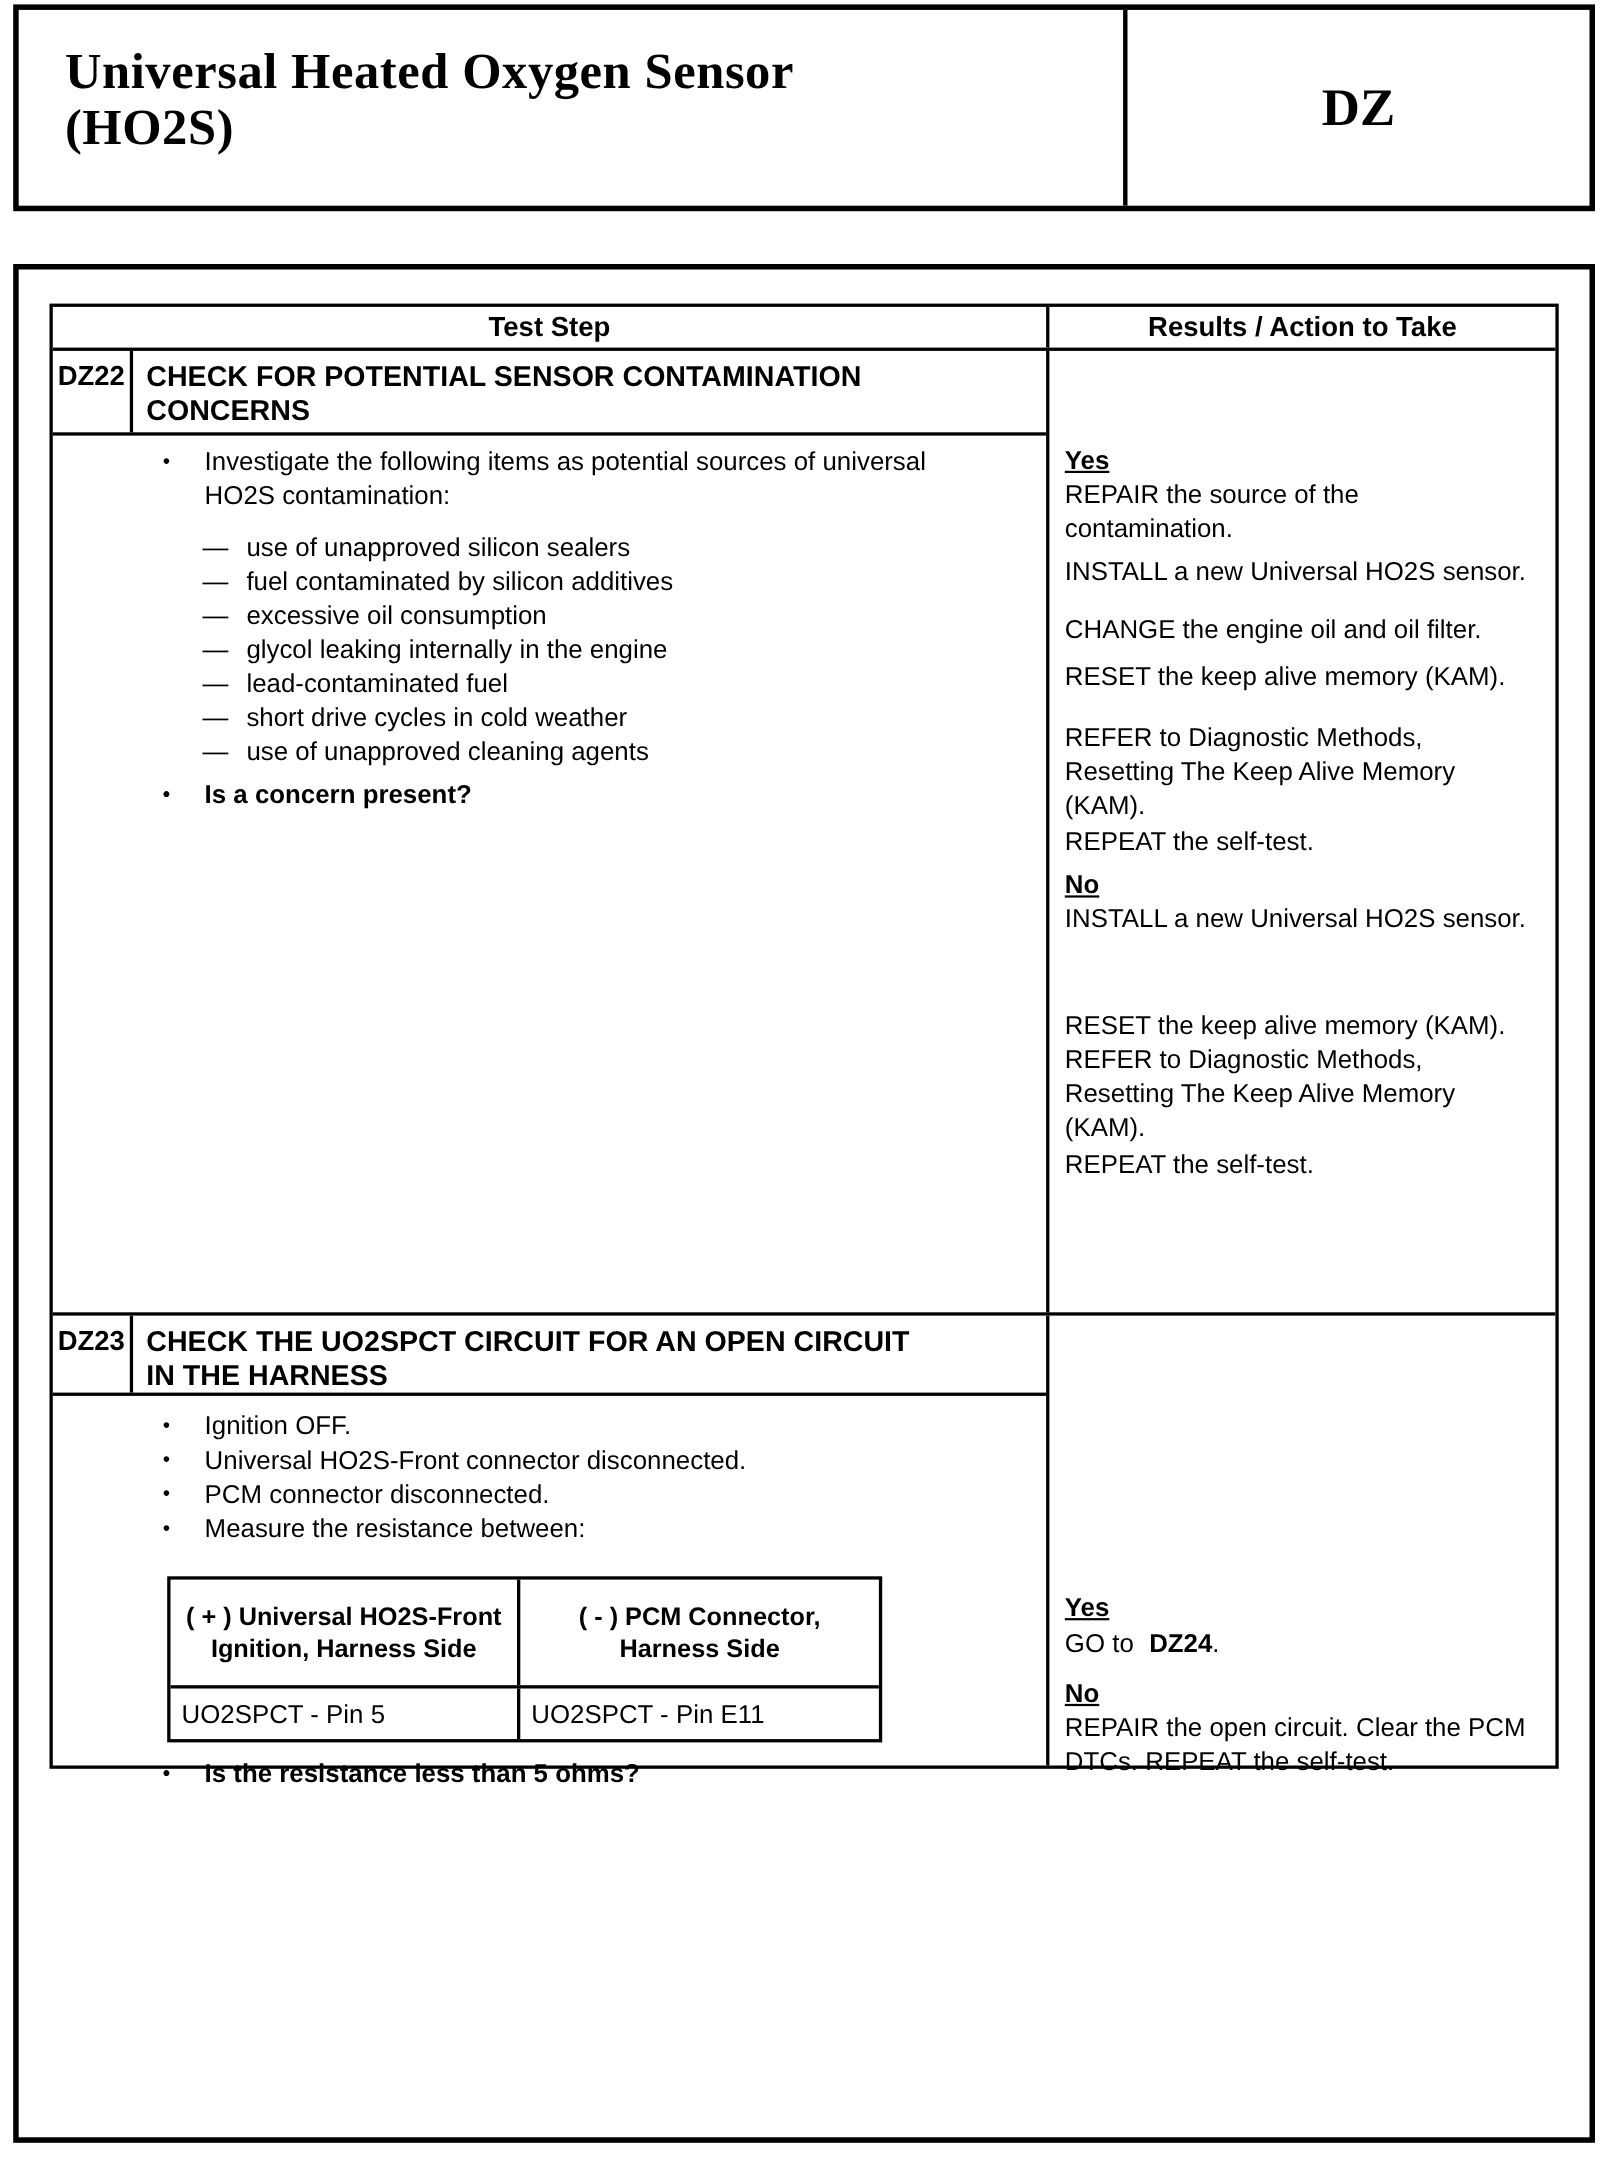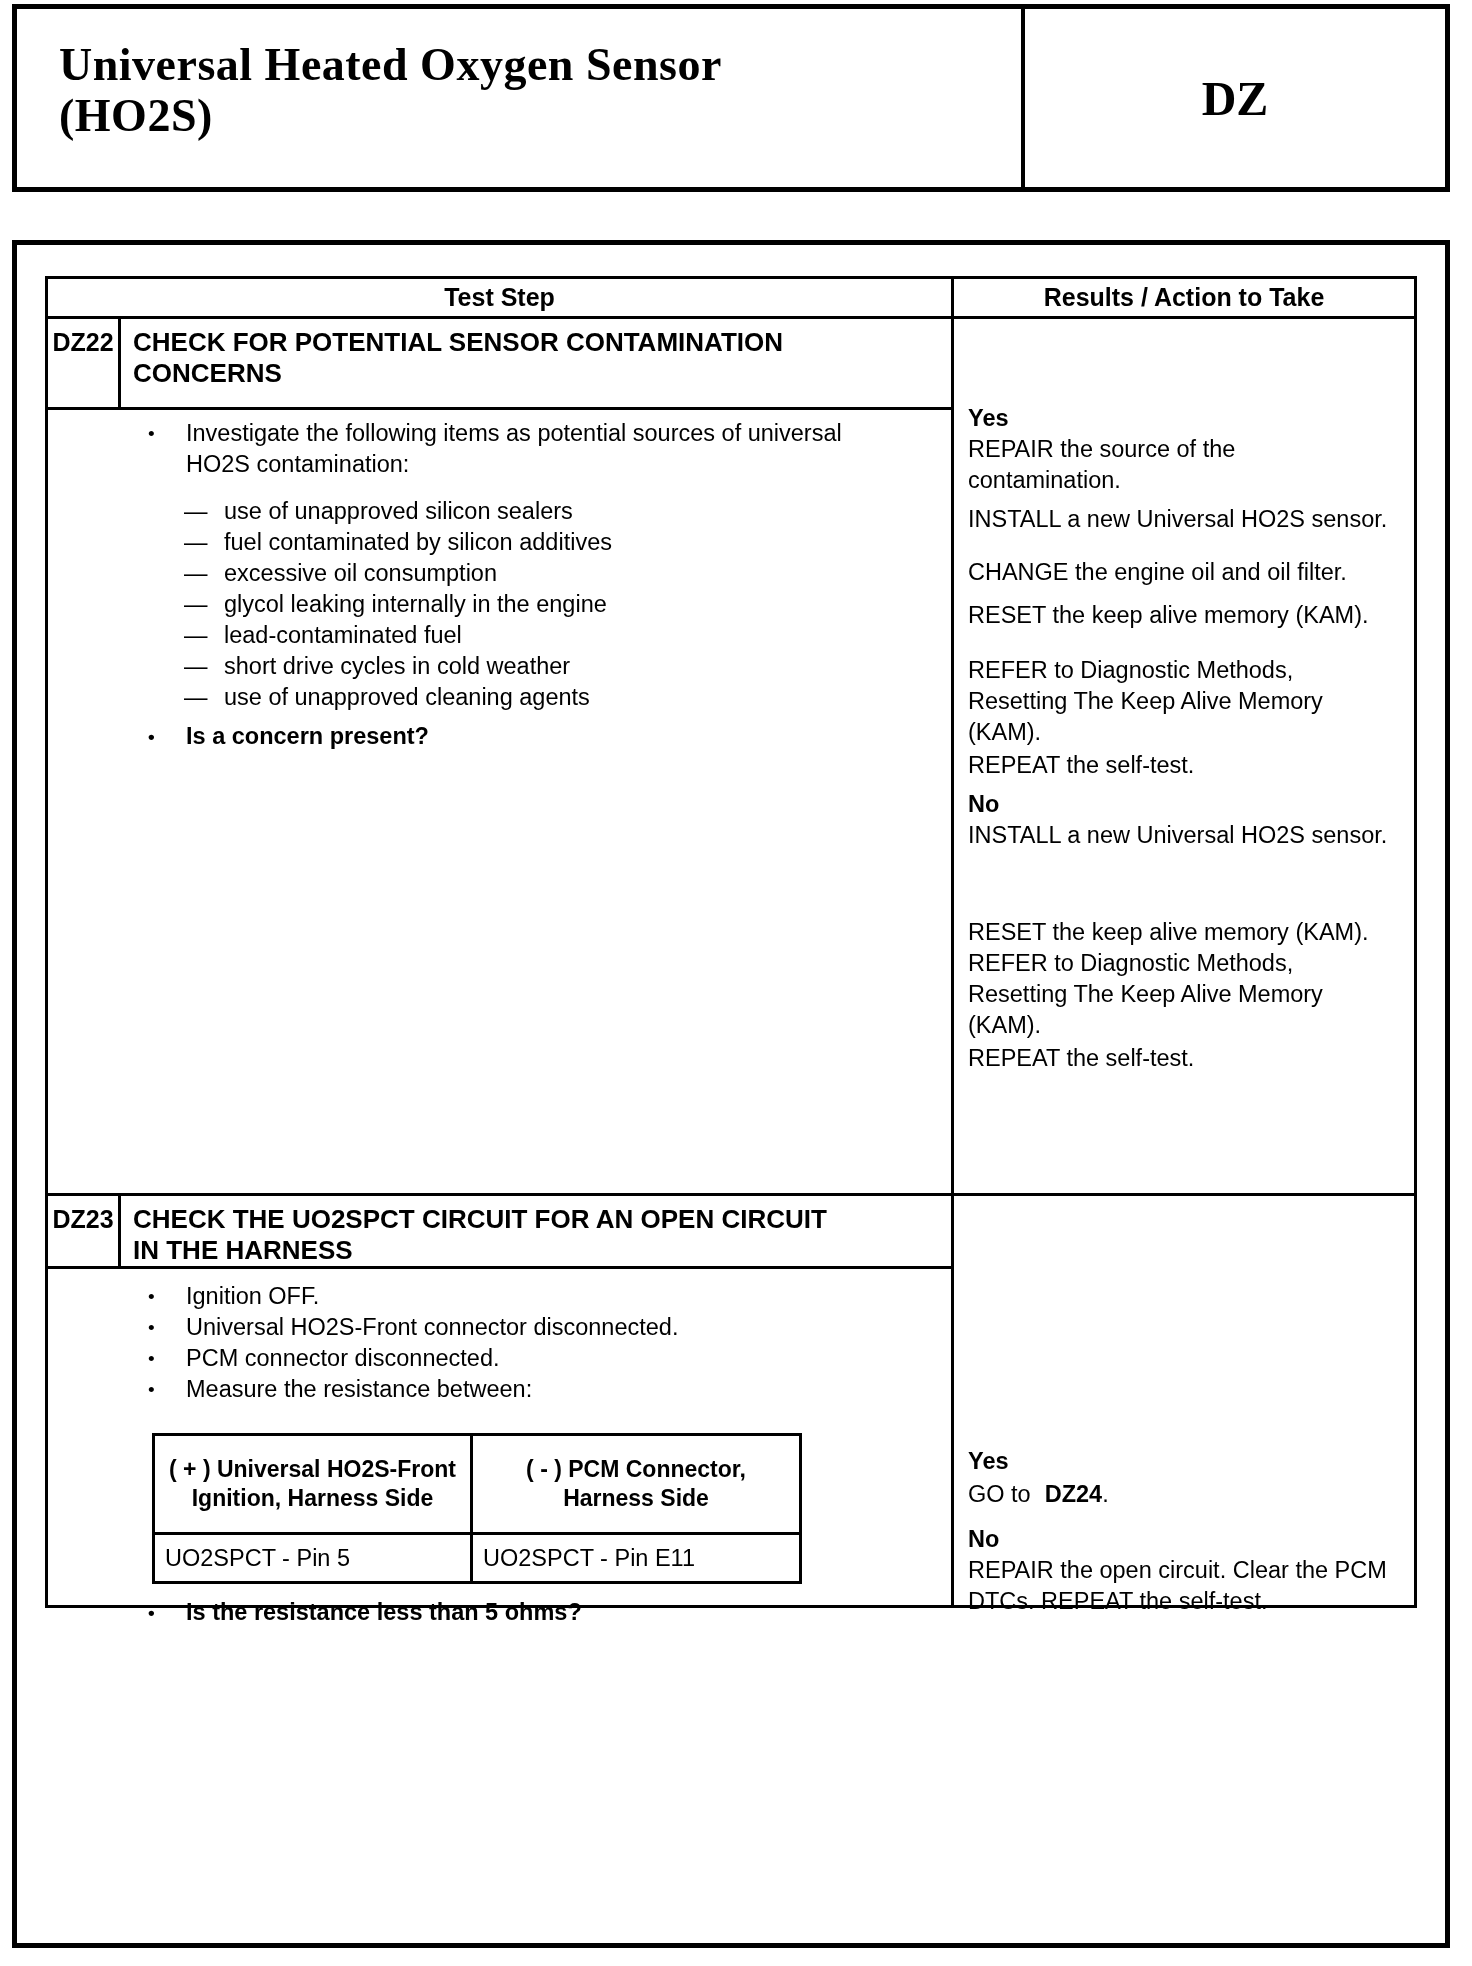--- a/index.html
+++ b/index.html
@@ -46,21 +46,21 @@
   .th-results{ flex:1; display:flex; align-items:center; justify-content:center; font-weight:bold; font-size:25px; }
 
   .t-row { display:flex; }
   .t-row.dz22 { height:880px; border-bottom:3px solid #000; }
   .t-row.dz23 { height:409px; }
 
   .step-col { width:906px; border-right:3px solid #000; display:flex; flex-direction:column; }
   .results-col { flex:1; }
 
   .step-head { display:flex; border-bottom:3px solid #000; }
-  .t-row.dz22 .step-head { height:91px; }
+  .t-row.dz22 .step-head { height:77px; }
   .t-row.dz23 .step-head { height:73px; }
   .step-id {
     width:73px; border-right:3px solid #000; font-weight:bold; font-size:25px;
     text-align:center; padding-top:9px;
   }
   .step-title {
     font-weight:bold; font-size:26px; line-height:31px;
     padding:8px 10px 0 12px; max-width:720px;
   }
 
@@ -72,21 +72,21 @@
 
   .dash-list { margin:16px 0 0 36px; }
   .dash-row { display:flex; line-height:31px; }
   .dash-glyph { width:40px; }
 
   .q-row { margin-top:8px; font-weight:bold; }
 
   
   .results-inner.dz22 { padding:84px 22px 0 14px; line-height:31px; }
   .results-inner.dz23 { padding:250px 10px 0 14px; line-height:31px; }
-  .yn-label { font-weight:bold; }
+  .yn-label { font-weight:bold;text-decoration:underline; }
   .para { margin-top:8px; }
   .para.m0  { margin-top:0; }
   .para.m2  { margin-top:2px; }
   .para.m12 { margin-top:12px; }
   .para.m14 { margin-top:14px; }
   .para.m22 { margin-top:22px; }
   .para.m24 { margin-top:24px; }
   .para.m66 { margin-top:66px; }
 
   

